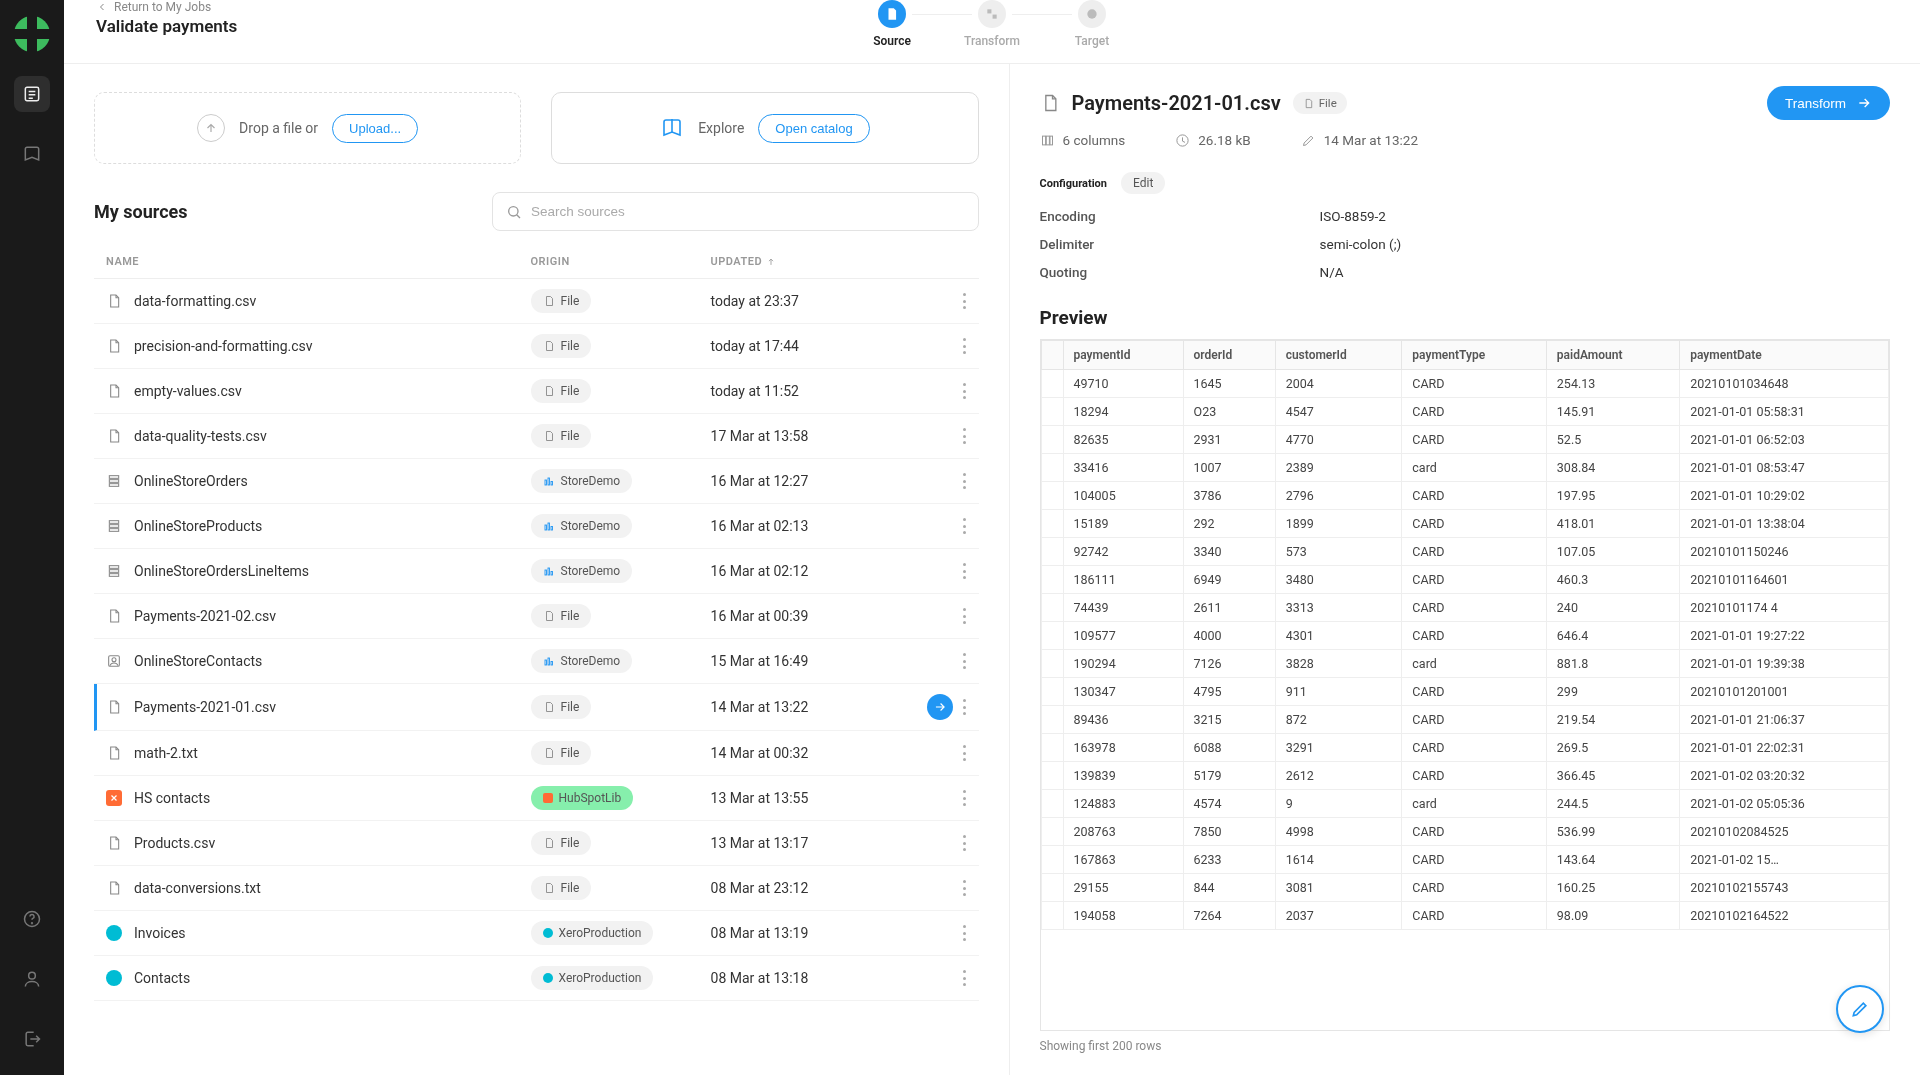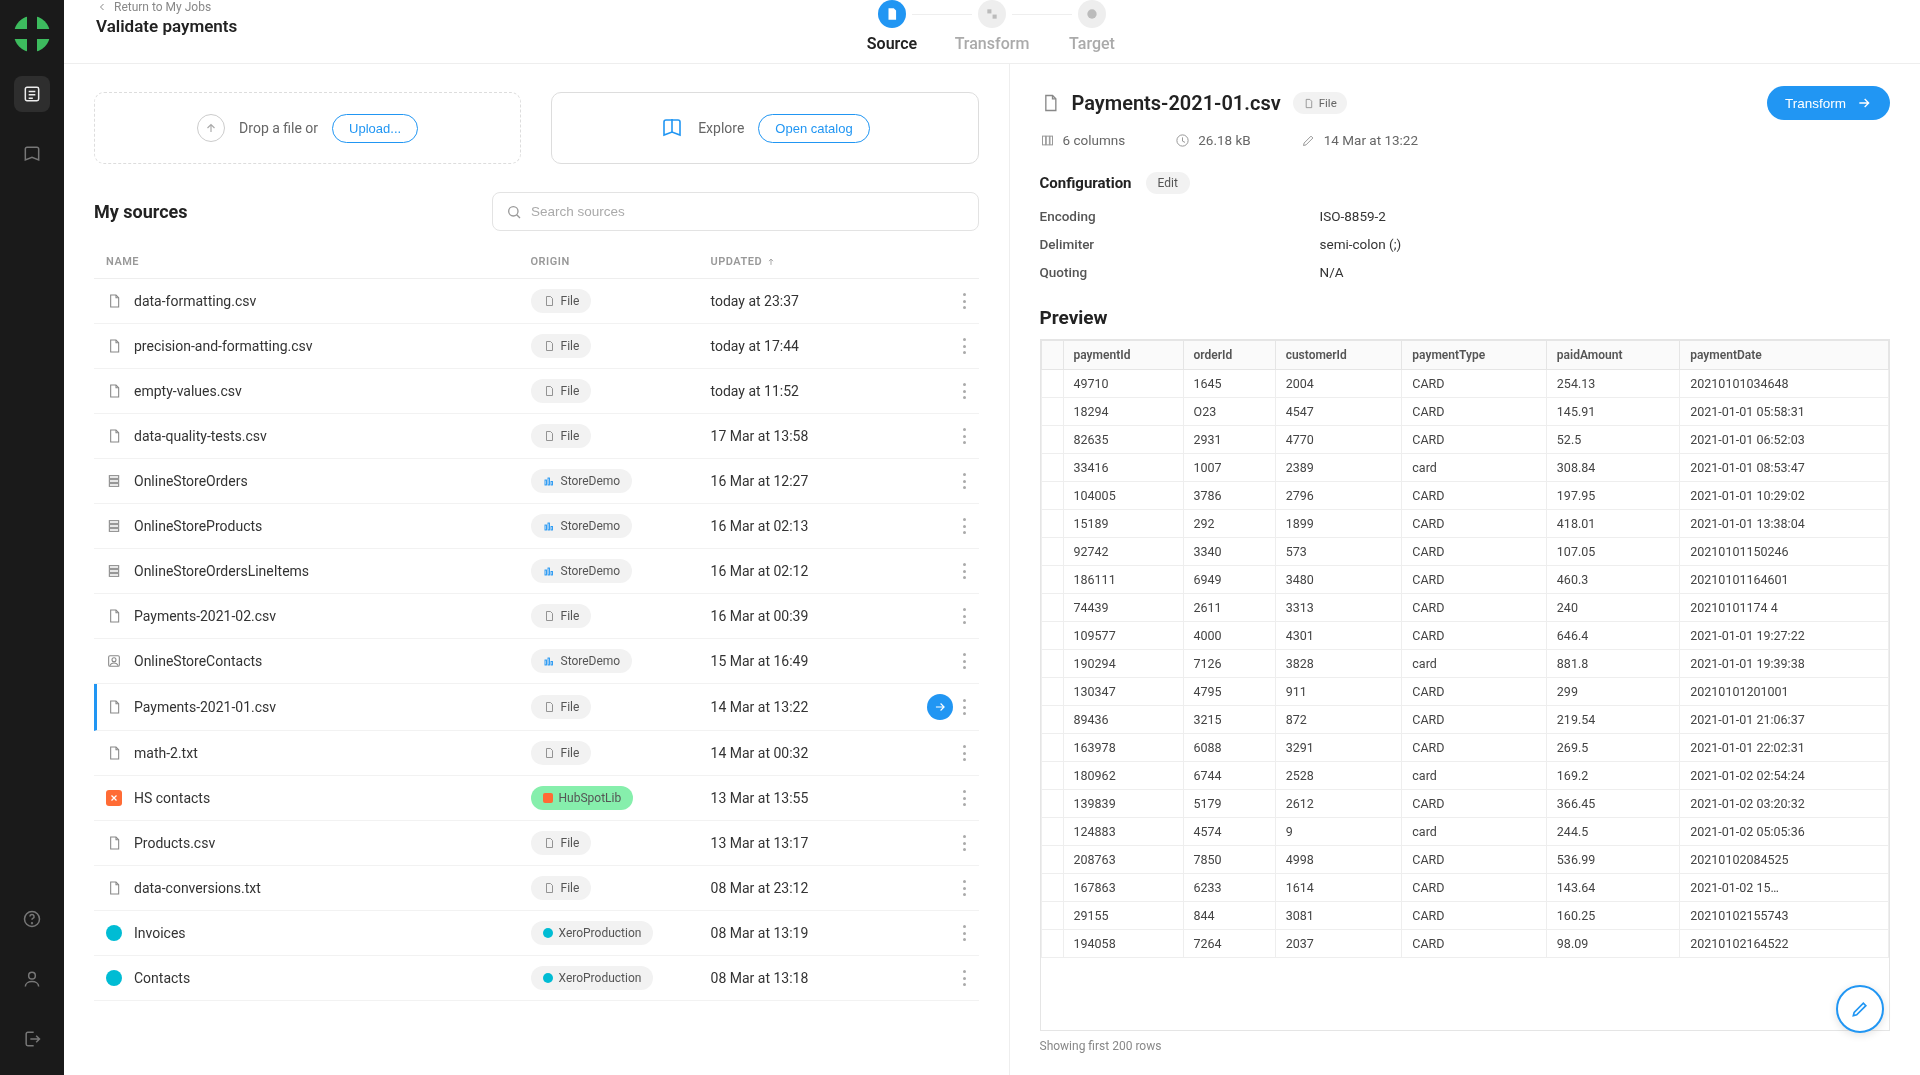--- a/index.html
+++ b/index.html
@@ -26,21 +26,21 @@
 .top-left { display:flex; flex-direction:column; gap:2px; padding-left:16px;}
 .back-link { font-size:12px; color:#888; display:flex; align-items:center; gap:6px; cursor:pointer;}
 .back-link svg{width:12px;height:12px;stroke:#888;stroke-width:2;fill:none;}
 .page-title { font-size:17px; font-weight:600; color:#222; }
 .stepper { position:absolute; left:50%; transform:translateX(-50%); display:flex; align-items:flex-start; gap:0; }
 .step { display:flex; flex-direction:column; align-items:center; gap:6px; width:150px;}
 .step-dot { width:28px; height:28px; border-radius:50%; display:flex; align-items:center; justify-content:center; }
 .step-dot.active{background:#2196f3; color:#fff;}
 .step-dot.inactive{background:#eee; color:#bbb;}
 .step-dot svg{width:14px;height:14px;fill:currentColor;}
-.step-label{font-size:16px; color:#222; font-weight:600;}
+.step-label{font-size:12px; color:#222; font-weight:600;}
 .step.inactive .step-label{color:#aaa;font-weight:500;}
 .step-sep{width:60px; height:1px; background:#eee; margin-top:14px; margin-left:-55px; margin-right:-55px;}
 
 
 .content { flex:1; display:flex; }
 .left-pane { flex: 1.04; border-right:1px solid #eee; padding:28px 30px; display:flex; flex-direction:column; overflow:hidden;}
 .right-pane { flex:1; padding:22px 30px; display:flex; flex-direction:column; overflow:hidden;}
 
 
 .drop-row{ display:flex; gap:30px; margin-bottom:28px; }
@@ -94,21 +94,21 @@
 .file-pill{ background:#f2f2f2; padding:4px 10px; border-radius:12px; font-size:11.5px; display:inline-flex; align-items:center; gap:5px; color:#666;}
 .file-pill svg{width:11px;height:11px;stroke:#888;fill:none;stroke-width:1.8;}
 .transform-btn{ background:#2196f3; color:#fff; border:none; padding:9px 18px; border-radius:20px; font-size:13.5px; font-weight:500; display:flex; align-items:center; gap:10px; cursor:pointer;}
 .transform-btn svg{width:16px;height:16px;stroke:#fff;fill:none;stroke-width:2;}
 
 .detail-meta{ display:flex; gap:50px; color:#666; font-size:13.5px; margin-bottom:24px;}
 .detail-meta-item{display:flex; align-items:center; gap:8px;}
 .detail-meta-item svg{width:15px;height:15px;stroke:#999;fill:none;stroke-width:1.6;}
 
 .config-head{display:flex; align-items:center; gap:14px; margin-bottom:14px;}
-.config-title{font-size:15px; font-weight:700; color:#222;}
+.config-title{font-size:11px; font-weight:700; color:#222;}
 .edit-pill{background:#f2f2f2; padding:4px 12px; border-radius:12px; font-size:12px; color:#555; cursor:pointer;}
 
 .config-grid{ display:grid; grid-template-columns: 280px 1fr; row-gap:12px; font-size:13.5px; color:#444; margin-bottom:26px;}
 .config-grid .k{color:#555; font-weight:500;}
 .config-grid .v{color:#333;}
 
 .preview-title{font-size:19px; font-weight:700; color:#222; margin-bottom:10px;}
 
 .preview-wrap{ flex:1; overflow:auto; border:1px solid #e5e5e5;}
 table.preview{ border-collapse:collapse; width:100%; font-size:12.5px; color:#444;}
@@ -822,29 +822,20 @@
                   <td></td>
                   <td>163978</td>
                   <td>6088</td>
                   <td>3291</td>
                   <td>CARD</td>
                   <td>269.5</td>
                   <td>2021-01-01 22:02:31</td>
                 </tr>
                 <tr>
                   <td></td>
-                  <td>180962</td>
-                  <td>6744</td>
-                  <td>2528</td>
-                  <td>card</td>
-                  <td>169.2</td>
-                  <td>2021-01-02 02:54:24</td>
-                </tr>
-                <tr>
-                  <td></td>
                   <td>139839</td>
                   <td>5179</td>
                   <td>2612</td>
                   <td>CARD</td>
                   <td>366.45</td>
                   <td>2021-01-02 03:20:32</td>
                 </tr>
                 <tr>
                   <td></td>
                   <td>124883</td>

